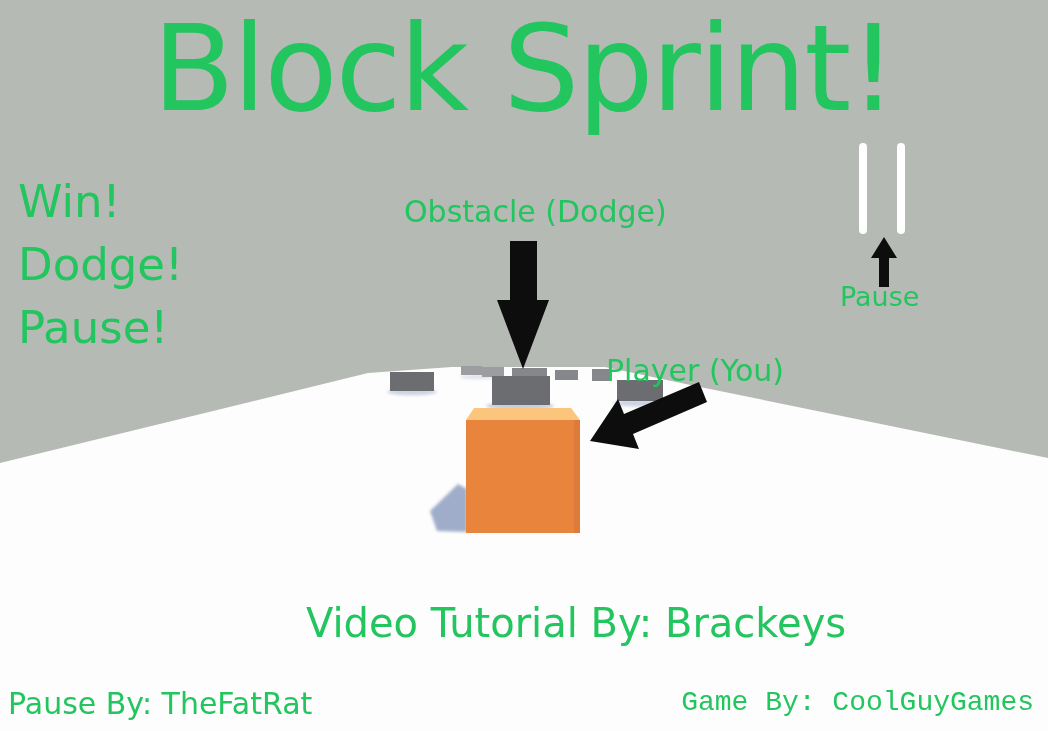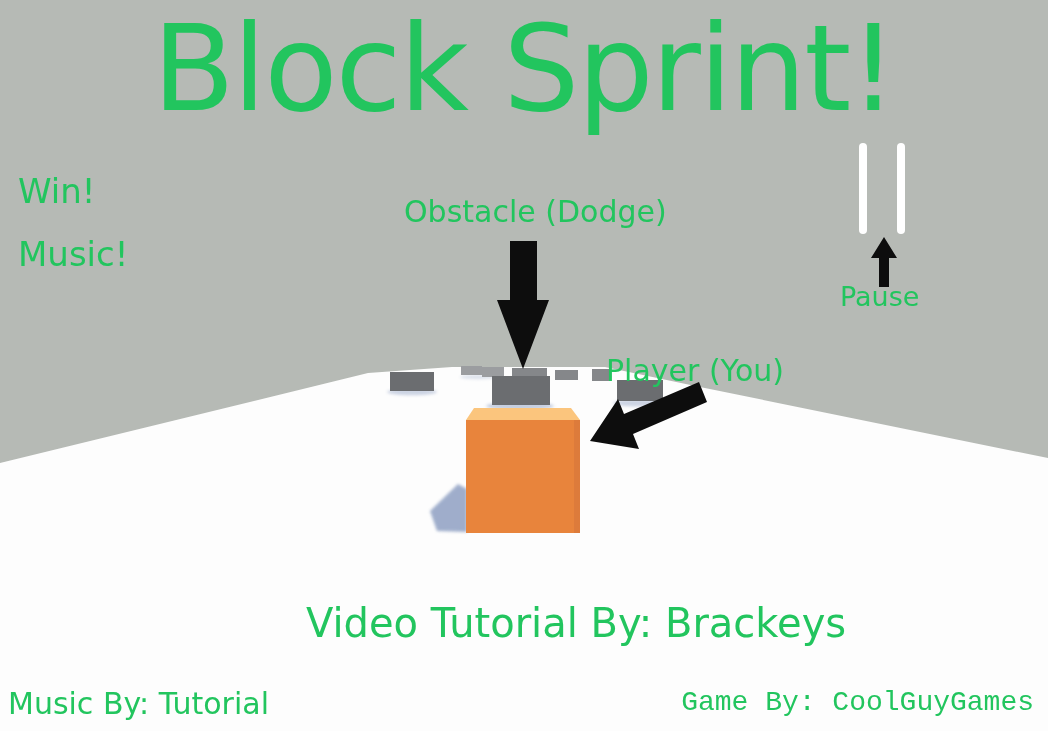--- a/index.html
+++ b/index.html
@@ -13,21 +13,21 @@
   }
   .stage svg{position:absolute;left:0;top:0;width:1048px;height:731px;display:block;}
   .txt{position:absolute;white-space:nowrap;}
   .title{
     left:0;right:0;top:0;
     text-align:center;
     font-size:120px;
     line-height:1.15;
     letter-spacing:-2px;
   }
-  .instructions{left:18px;top:160px;font-size:34px;line-height:63px;}
+  .instructions{left:18px;top:170px;font-size:45px;line-height:63px;}
   .instructions div{height:63px;}
   .obstacle-label{left:404px;top:194px;font-size:30px;}
   .player-label{left:606px;top:353px;font-size:30px;}
   .pause-label{left:840px;top:281px;font-size:27px;text-align:right;}
   .credit-tutorial{left:306px;top:600px;font-size:40px;}
   .credit-music{left:8px;top:686px;font-size:30px;}
   .credit-game{right:14px;top:687px;font-size:28px;font-family:Liberation Mono, monospace;}
 </style>
 </head>
 <body>
@@ -74,24 +74,25 @@
       <rect x="897" y="143" width="8" height="91" rx="4" fill="#ffffff"></rect>
     </g>
 
     <polygon points="879,287 879,258 871,258 884,237 897,258 889,258 889,287" fill="#0d0d0d"></polygon>
   </svg>
 
   <div class="txt title">Block Sprint!</div>
 
   <div class="instructions txt">
     <div>Win!</div>
-    <div>Music!</div>
+    <div>Dodge!</div>
+    <div>Pause!</div>
   </div>
 
   <div class="txt obstacle-label">Obstacle (Dodge)</div>
   <div class="txt player-label">Player (You)</div>
   <div class="txt pause-label">Pause</div>
 
   <div class="txt credit-tutorial">Video Tutorial By: Brackeys</div>
-  <div class="txt credit-music">Music By: Tutorial</div>
+  <div class="txt credit-music">Pause By: TheFatRat</div>
   <div class="txt credit-game">Game By: CoolGuyGames</div>
 
 </div>
 
 </body></html>

